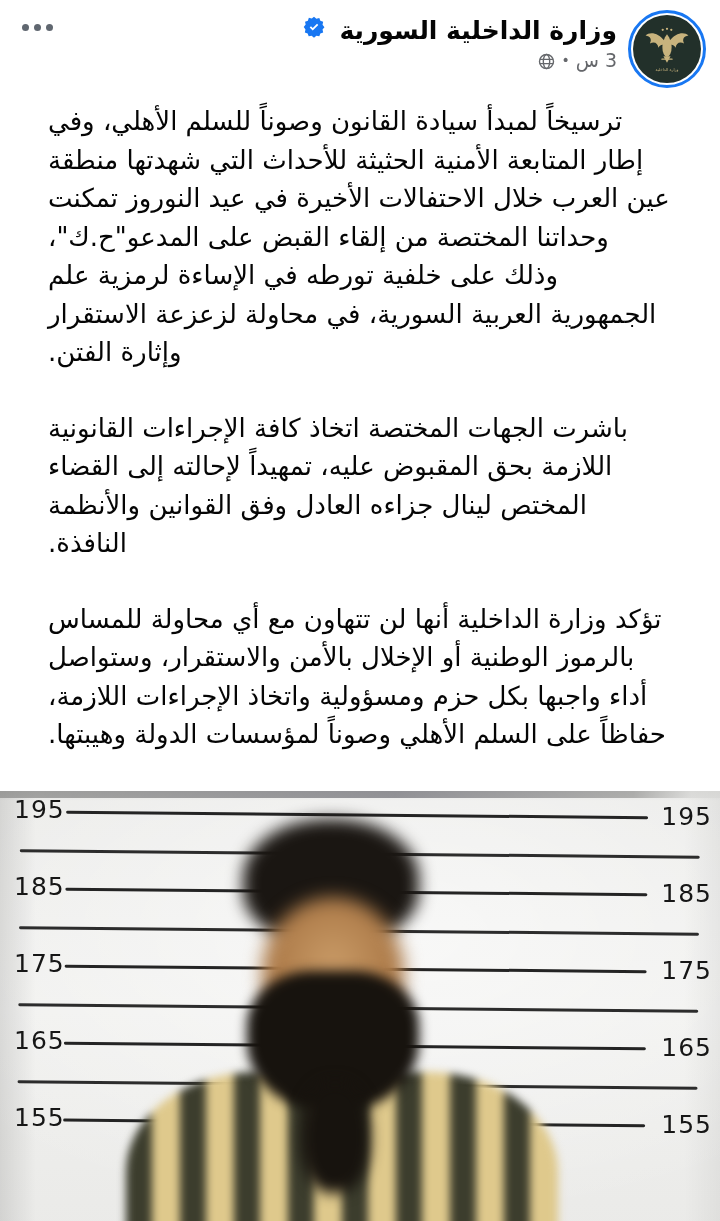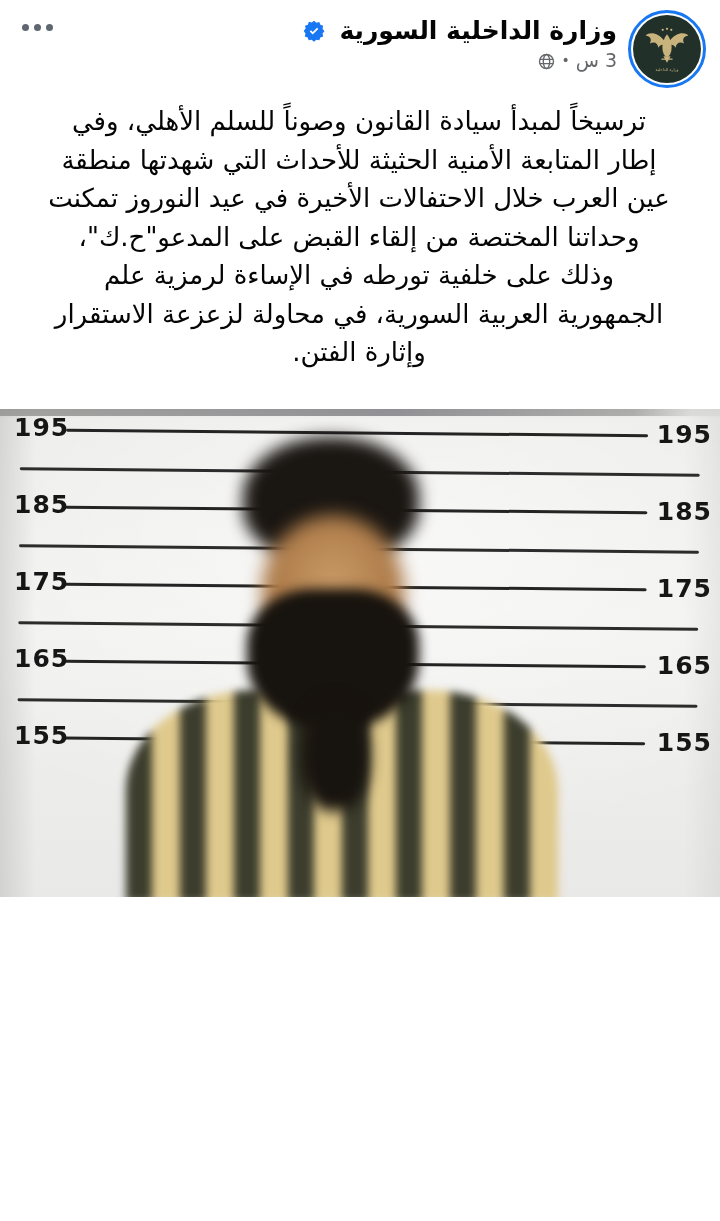--- a/index.html
+++ b/index.html
@@ -14,51 +14,51 @@
 
   
   .hdr{display:flex;align-items:flex-start;gap:11px;padding:10px 14px 4px 16px}
   .avatar{width:78px;height:78px;border-radius:50%;border:3px solid var(--avatar-ring-blue);
           padding:2px;flex:0 0 auto;cursor:pointer}
   .avatar-inner{width:100%;height:100%;border-radius:50%;background:var(--avatar-bg-green);
           display:flex;flex-direction:column;align-items:center;justify-content:center;overflow:hidden}
   .avatar-inner svg{width:46px;height:40px;display:block}
   .avatar-cap{font-size:4px;color:var(--emblem-gold);line-height:5px;white-space:nowrap}
   .hdr-info{padding-top:6px;min-width:0}
-  .name-row{display:flex;align-items:center;gap:14px}
+  .name-row{display:flex;align-items:flex-start;gap:14px}
   .page-name{font-weight:bold;font-size:25px;color:var(--text-black);line-height:30px;cursor:pointer}
   .badge{width:22px;height:22px;display:inline-block;flex:0 0 auto}
   .meta-row{display:flex;align-items:center;gap:6px;color:var(--timestamp-gray);
             font-size:19px;line-height:26px;margin-top:1px}
   .meta-row .dot{font-size:14px}
   .globe svg{width:17px;height:17px;display:block;margin-top:2px}
   .spacer{flex:1}
   .more{border:0;background:none;display:flex;gap:5px;align-items:center;padding:14px 6px;cursor:pointer}
   .more i{width:7px;height:7px;border-radius:50%;background:#606770;display:block}
 
   
-  .txt{padding:10px 50px 0 48px;font-size:26px;line-height:38.5px;color:var(--text-black);text-align:center}
+  .txt{padding:10px 50px 0 48px;font-size:26px;line-height:38.5px;color:var(--text-black);text-align:left}
   .txt p{margin-bottom:37px}
   .tags{margin-top:-2px}
   .tags a{display:block;color:var(--hashtag-blue);text-decoration:none;line-height:40px;cursor:pointer}
 
   
   .photo{position:relative;width:720px;height:488px;margin-top:8px;overflow:hidden;direction:ltr;cursor:pointer}
   .wall{position:absolute;inset:0;
     background:
       linear-gradient(90deg,rgba(0,0,0,.10),rgba(0,0,0,0) 5%,rgba(0,0,0,0) 95%,rgba(0,0,0,.05)),
       radial-gradient(120% 90% at 55% 30%,rgba(255,255,255,.6),rgba(255,255,255,0) 65%),
       linear-gradient(180deg,#d7d7d5 0,#ebebe9 2%,#f0f0ee 45%,#e9e9e7 100%);}
   .topedge{position:absolute;top:0;left:0;width:100%;height:7px;
     background:linear-gradient(90deg,#8d8d8b,#74747a 55%,#9a9a98 88%,#d8d8d6 96%);opacity:.75}
   .lines{position:absolute;inset:0;transform:rotate(.55deg);transform-origin:left center}
   .hline{position:absolute;height:3px;background:#242424;border-radius:2px}
   .hline.short{left:64px;right:74px}
   .hline.long{left:18px;right:22px;background:#2c2c2c}
-  .rlabel{position:absolute;font-weight:bold;font-size:25px;color:#161616;letter-spacing:1px}
+  .rlabel{position:absolute;font-weight:normal;font-size:25px;color:#161616;letter-spacing:1px}
   .rlabel.l{left:14px}
   .rlabel.r{right:8px}
 
   
   .person{position:absolute;inset:0}
   .torso{position:absolute;left:126px;top:281px;width:432px;height:212px;
     border-radius:130px 130px 0 0/100px 100px 0 0;
     background:repeating-linear-gradient(90deg,var(--shirt-dark) 0 26px,var(--shirt-light) 26px 54px);
     filter:blur(4px)}
   .hair{position:absolute;left:243px;top:28px;width:176px;height:124px;
@@ -121,20 +121,22 @@
     <div class="spacer"></div>
     <button class="more" aria-label="menu">
       <i></i>
         <i></i>
         <i></i>
     </button>
   </div>
 
   <div class="txt">
     <p>ترسيخاً لمبدأ سيادة القانون وصوناً للسلم الأهلي، وفي إطار المتابعة الأمنية الحثيثة للأحداث التي شهدتها منطقة عين العرب خلال الاحتفالات الأخيرة في عيد النوروز تمكنت وحداتنا المختصة من إلقاء القبض على المدعو"ح.ك"، وذلك على خلفية تورطه في الإساءة لرمزية علم الجمهورية العربية السورية، في محاولة لزعزعة الاستقرار وإثارة الفتن.</p>
+    <p>باشرت الجهات المختصة اتخاذ كافة الإجراءات القانونية اللازمة بحق المقبوض عليه، تمهيداً لإحالته إلى القضاء المختص لينال جزاءه العادل وفق القوانين والأنظمة النافذة.</p>
+    <p>تؤكد وزارة الداخلية أنها لن تتهاون مع أي محاولة للمساس بالرموز الوطنية أو الإخلال بالأمن والاستقرار، وستواصل أداء واجبها بكل حزم ومسؤولية واتخاذ الإجراءات اللازمة، حفاظاً على السلم الأهلي وصوناً لمؤسسات الدولة وهيبتها.</p>
   </div>
 
   <figure class="photo">
     <div class="wall"></div>
     <div class="topedge"></div>
     <div class="lines">
         <div class="hline short" style="top: 19px;"></div>
         <div class="hline long" style="top: 57.5px;"></div>
         <div class="hline short" style="top: 96px;"></div>
         <div class="hline long" style="top: 134.5px;"></div>

